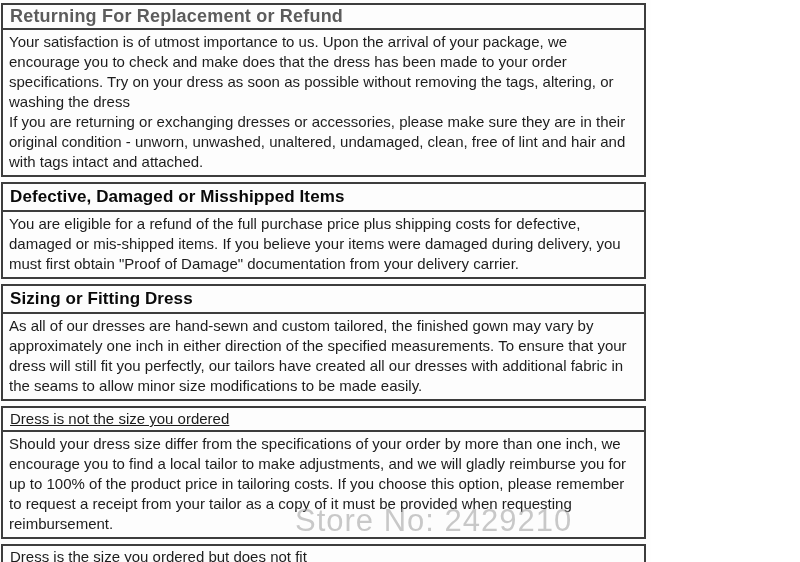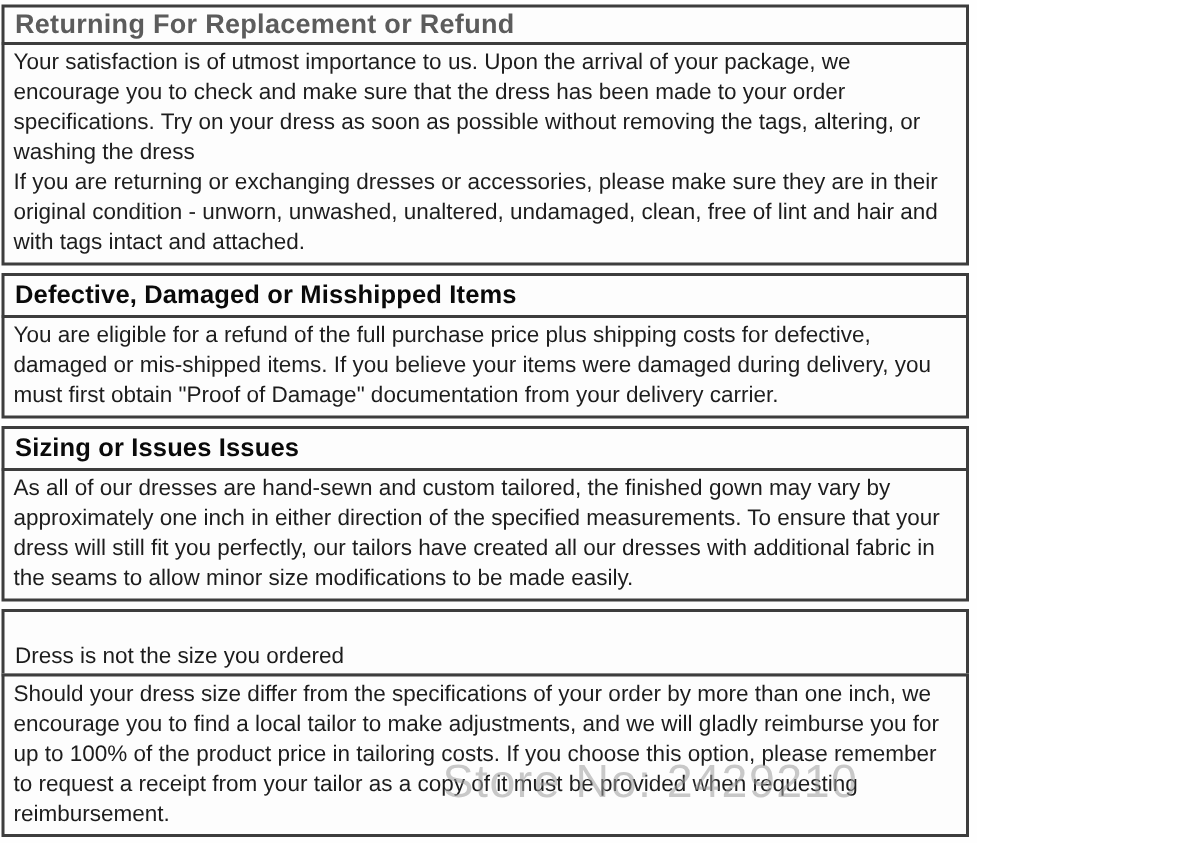--- a/index.html
+++ b/index.html
@@ -38,21 +38,22 @@
     font-weight: bold;
     font-size: 17px;
     line-height: 20px;
     padding: 3px 7px 3px 7px;
     letter-spacing: 0.1px;
   }
   .sub-heading {
     color: #1c1c1c;
     font-size: 15px;
     line-height: 19px;
-    padding: 20px 7px 2px 7px;
+    padding: 1px 7px 2px 7px;
+    text-decoration: underline;
   }
   .body-box {
     padding: 2px 6px 3px 6px;
   }
   .body-box p {
     margin: 0;
     color: #1d1d1d;
     font-size: 15px;
     line-height: 20px;
   }
@@ -70,35 +71,35 @@
   }
 </style>
 </head>
 <body>
 
 <div class="page">
 
   <div class="box main-title">Returning For Replacement or Refund</div>
 
   <div class="box body-box">
-    <p>Your satisfaction is of utmost importance to us. Upon the arrival of your package, we encourage you to check and make sure that the dress has been made to your order specifications. Try on your dress as soon as possible without removing the tags, altering, or washing the dress</p>
+    <p>Your satisfaction is of utmost importance to us. Upon the arrival of your package, we encourage you to check and make does that the dress has been made to your order specifications. Try on your dress as soon as possible without removing the tags, altering, or washing the dress</p>
     <p>If you are returning or exchanging dresses or accessories, please make sure they are in their original condition - unworn, unwashed, unaltered, undamaged, clean, free of lint and hair and with tags intact and attached.</p>
   </div>
 
   <div class="gap"></div>
 
   <div class="box section-heading">Defective, Damaged or Misshipped Items</div>
 
   <div class="box body-box">
     <p>You are eligible for a refund of the full purchase price plus shipping costs for defective, damaged or mis-shipped items. If you believe your items were damaged during delivery, you must first obtain "Proof of Damage" documentation from your delivery carrier.</p>
   </div>
 
   <div class="gap"></div>
 
-  <div class="box section-heading">Sizing or Issues Issues</div>
+  <div class="box section-heading">Sizing or Fitting Dress</div>
 
   <div class="box body-box">
     <p>As all of our dresses are hand-sewn and custom tailored, the finished gown may vary by approximately one inch in either direction of the specified measurements. To ensure that your dress will still fit you perfectly, our tailors have created all our dresses with additional fabric in the seams to allow minor size modifications to be made easily.</p>
   </div>
 
   <div class="gap"></div>
 
   <div class="box sub-heading">Dress is not the size you ordered</div>
 
   <div class="box body-box">

